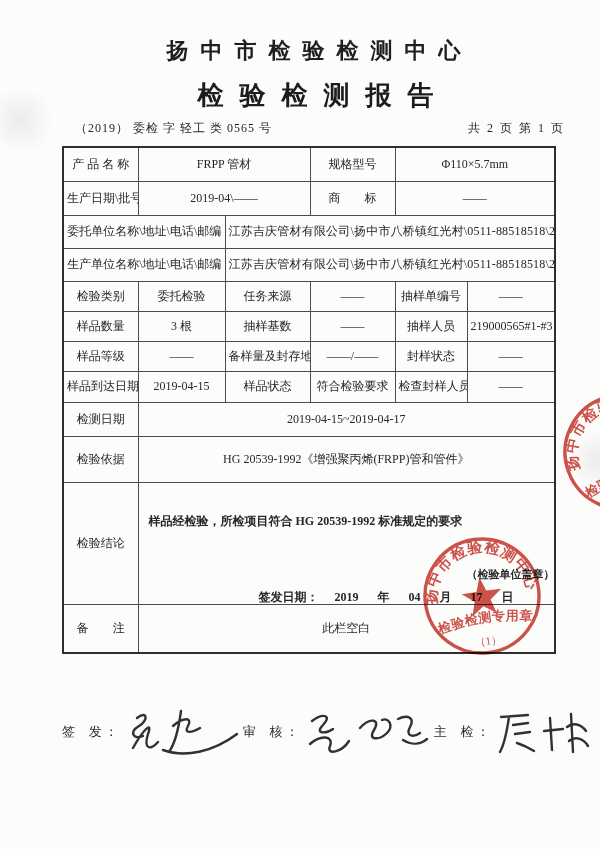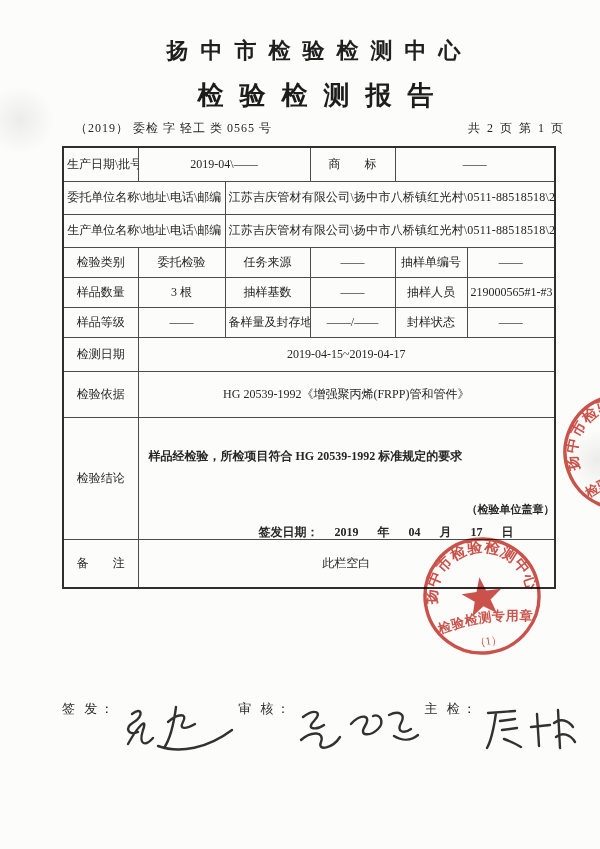--- a/index.html
+++ b/index.html
@@ -32,21 +32,21 @@
   td.left{text-align:left; padding-left:8px;}
   td.val-left{text-align:left; padding-left:6px; font-size:11px; letter-spacing:.2px;}
   .concl-cell{position:relative; vertical-align:top;font-weight:bold;}
   .concl-text{position:absolute; left:10px; top:30px; font-size:12px; white-space:nowrap;}
   .seal-note{position:absolute; left:328px; top:84px; font-size:11px; white-space:nowrap;}
   .issue-line{position:absolute; left:104px; top:106px; font-size:12px; white-space:nowrap;margin-left:16px;}
   .issue-label{margin-right:16px;}
   .issue-date{word-spacing:16px;}
 
   .sig-row{position:absolute; left:62px; top:700px; width:505px; height:64px;
-    display:flex; }
+    display:flex; align-items:center;font-family:Liberation Mono, monospace;}
   .sig-label{font-size:13px; letter-spacing:3px; white-space:nowrap; color:#2a2a2a;}
   .sig{flex:0 0 auto;}
   .sig path{fill:none; stroke:#1b1b1b; stroke-width:2.4; stroke-linecap:round; stroke-linejoin:round; opacity:.9;}
 
   .stamp{position:absolute; width:140px; height:140px; mix-blend-mode:multiply; opacity:.85;}
   .stamp-main{left:412px; top:526px; transform:rotate(-8deg);}
   .stamp-edge{left:552px; top:382px; transform:rotate(-20deg);}
   .stamp circle{fill:none; stroke:currentColor; stroke-width:3.4;}
   .stamp polygon{fill:currentColor;}
   .stamp text{fill:currentColor; font-family:"Liberation Serif","DejaVu Serif",serif; font-weight:bold;}
@@ -71,20 +71,26 @@
     <colgroup>
       <col style="width:75px">
         <col style="width:87px">
         <col style="width:85px">
       <col style="width:85px">
         <col style="width:72px">
         <col style="width:88px">
     </colgroup>
     <tbody>
       <tr class="h34">
+        <td>产 品 名 称</td>
+        <td colspan="2">FRPP 管材</td>
+        <td>规格型号</td>
+        <td colspan="2">Φ110×5.7mm</td>
+      </tr>
+      <tr class="h34">
         <td class="sm11">生产日期\批号</td>
         <td colspan="2">2019-04\——</td>
         <td>商　　标</td>
         <td colspan="2">——</td>
       </tr>
       <tr class="h33">
         <td colspan="2" class="sm11">委托单位名称\地址\电话\邮编</td>
         <td colspan="4" class="val-left">江苏吉庆管材有限公司\扬中市八桥镇红光村\0511-88518518\212217</td>
       </tr>
       <tr class="h33">
@@ -106,20 +112,28 @@
         <td>——</td>
         <td>抽样人员</td>
         <td class="small">219000565#1-#3</td>
       </tr>
       <tr class="h30">
         <td>样品等级</td>
         <td>——</td>
         <td class="small">备样量及封存地点</td>
         <td>——/——</td>
         <td>封样状态</td>
+        <td>——</td>
+      </tr>
+      <tr class="h31">
+        <td class="sm11">样品到达日期</td>
+        <td>2019-04-15</td>
+        <td>样品状态</td>
+        <td>符合检验要求</td>
+        <td class="sm11">检查封样人员</td>
         <td>——</td>
       </tr>
       <tr class="h34">
         <td>检测日期</td>
         <td colspan="5">2019-04-15~2019-04-17</td>
       </tr>
       <tr class="h46">
         <td>检验依据</td>
         <td colspan="5" class="left">HG 20539-1992《增强聚丙烯(FRPP)管和管件》</td>
       </tr>

